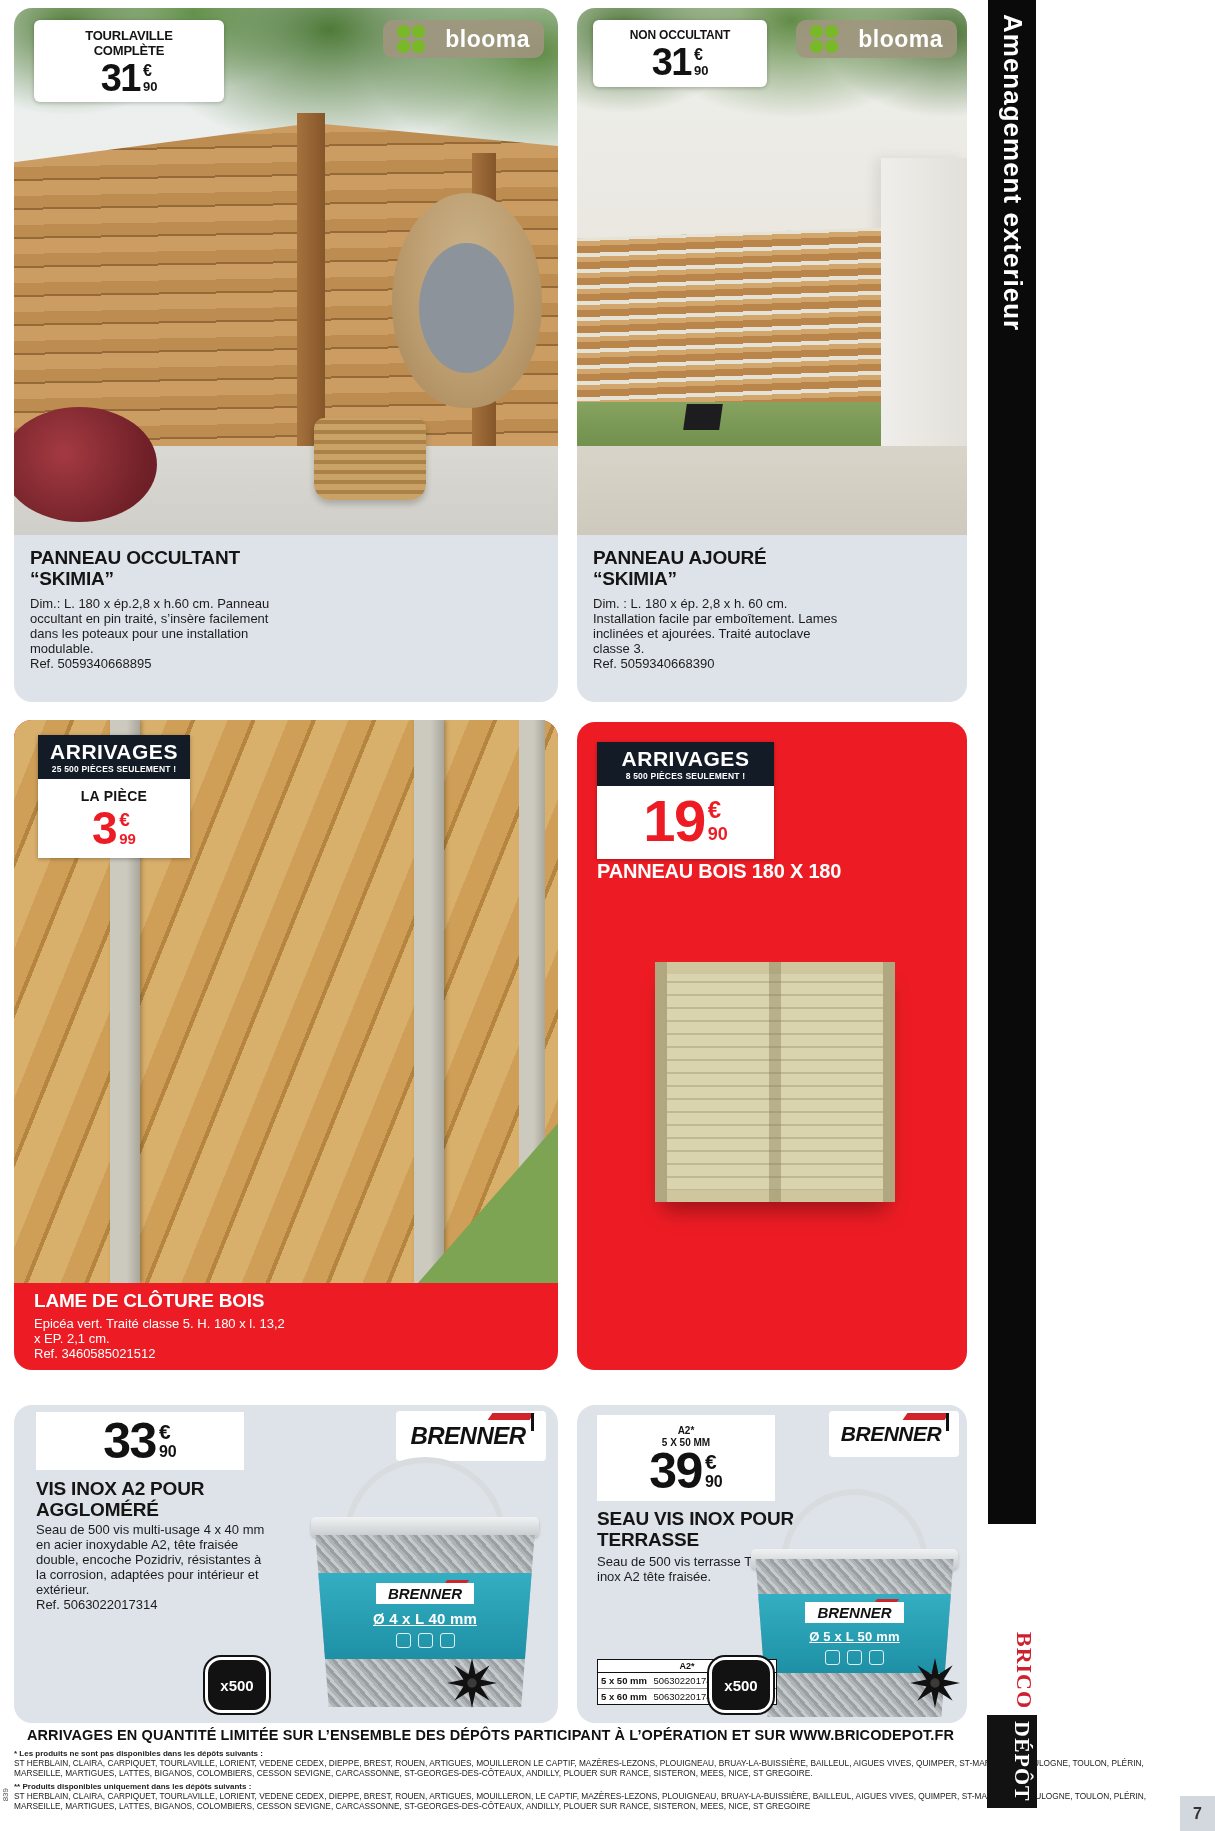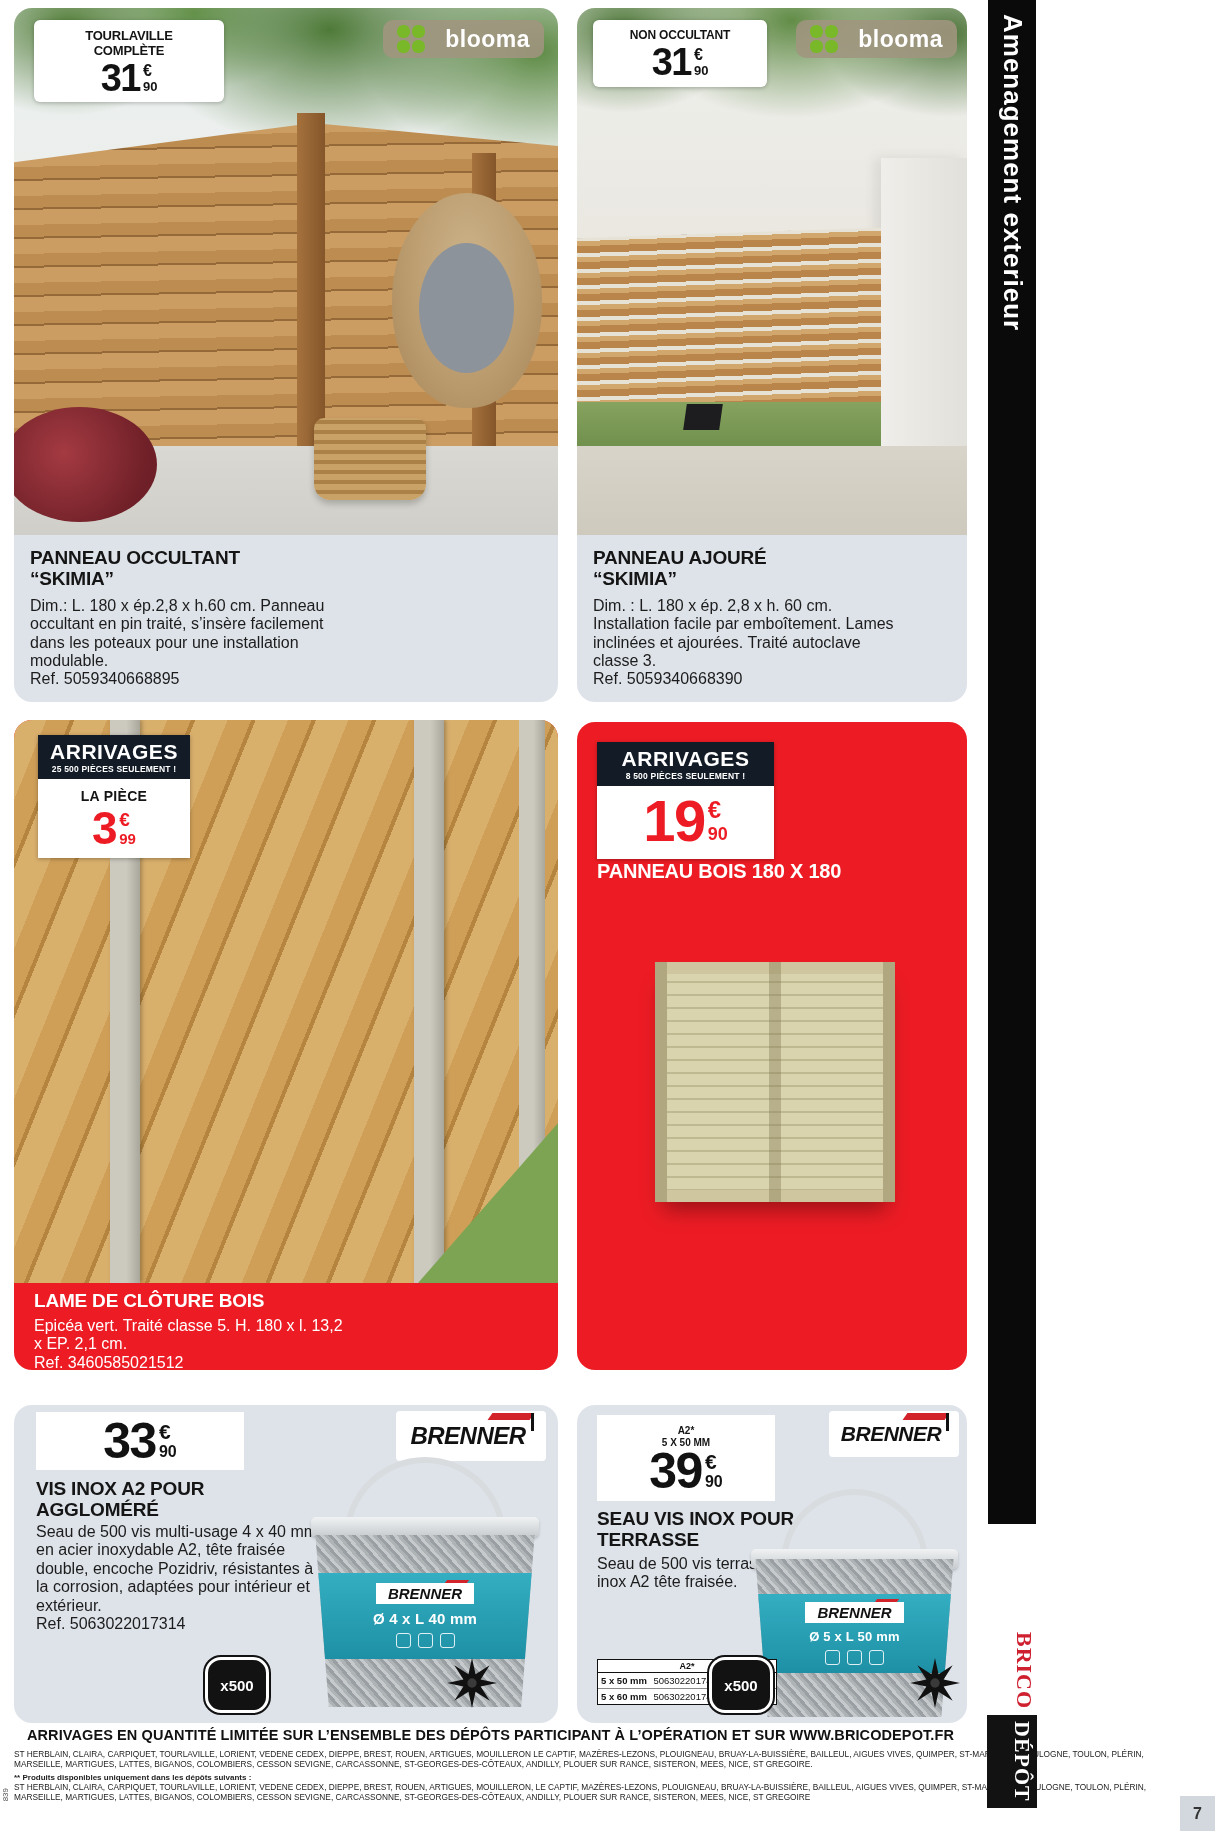--- a/index.html
+++ b/index.html
@@ -7,21 +7,21 @@
           font-family:"Liberation Sans", sans-serif; overflow:hidden; }
 
   .card { position:absolute; border-radius:18px; overflow:hidden; }
   .photo { position:absolute; left:0; top:0; right:0; overflow:hidden; }
   .layer { position:absolute; }
 
   
   .desc-area { position:absolute; left:0; right:0; bottom:0; background:#dee3ea; padding:13px 16px 10px; }
   .ptitle { margin:0; font-size:19px; font-weight:900; letter-spacing:-0.2px; line-height:1.1;
             white-space:pre-line; color:#151515; }
-  .pdesc  { margin:7px 0 0; font-size:16px; line-height:1.15; white-space:pre-line; color:#1c1c1c; }
+  .pdesc  { margin:7px 0 0; font-size:13px; line-height:1.15; white-space:pre-line; color:#1c1c1c; }
   .on-red .ptitle, .on-red .pdesc { color:#fff; }
 
   
   .price { display:inline-flex; align-items:flex-start; justify-content:center; font-weight:900;
            color:#121212; line-height:0.8; letter-spacing:-1.5px; }
   .price .pcw { display:flex; flex-direction:column; margin-left:3px; align-items:flex-start; letter-spacing:0; }
   .price.red { color:#ed1c24; }
   .s38 .pe{font-size:38px;} .s38 .pcur{font-size:16px;line-height:1;} .s38 .pcents{font-size:13px;line-height:1;margin-top:1px;}
   .s46 .pe{font-size:46px;} .s46 .pcur{font-size:19px;line-height:1;} .s46 .pcents{font-size:15px;line-height:1;margin-top:2px;}
   .s58 .pe{font-size:58px;} .s58 .pcur{font-size:24px;line-height:1;} .s58 .pcents{font-size:18px;line-height:1;margin-top:3px;}
@@ -67,21 +67,21 @@
   .b-lid { position:absolute; left:2%; right:2%; top:60px; height:20px; border-radius:5px;
            background:linear-gradient(#f0f2f3,#c7cbce); box-shadow:0 2px 3px rgba(0,0,0,.18); }
   .b-tub { position:absolute; left:3%; right:3%; top:78px; bottom:0;
            clip-path:polygon(1% 0,99% 0,93% 100%,7% 100%);
            background:repeating-linear-gradient(48deg,#999fa3 0 3px,#c6cacd 3px 6px,#aeb3b6 6px 9px); }
   .b-band { position:absolute; left:0; right:0; top:22%; height:50%;
             background:linear-gradient(#34aec2,#1e90a5); display:flex; flex-direction:column;
             align-items:center; justify-content:center; gap:6px; }
   .b-blogo { background:#fff; padding:2px 12px; font-style:italic; font-weight:900; font-size:15px; color:#111; position:relative; }
   .b-blogo::before { content:""; position:absolute; top:-3px; right:6px; width:22px; height:3px; background:#d2232a; transform:skewX(-35deg); }
-  .b-size { color:#fff; font-weight:900; font-size:15px; letter-spacing:.2px; }
+  .b-size { color:#fff; font-weight:900; font-size:15px; letter-spacing:.2px;text-decoration:underline; }
   .b-icons { display:flex; gap:7px; }
   .b-icons i { width:13px; height:13px; border:1.5px solid rgba(255,255,255,.85); border-radius:3px; display:block; }
 
   .x500 { position:absolute; width:58px; height:50px; background:#121212; border:3px solid #fff;
           outline:2px solid #121212; border-radius:16px; color:#fff; font-weight:900; font-size:15px;
           display:flex; align-items:center; justify-content:center; }
   .star-icon { position:absolute; width:52px; height:52px; }
 
   
   .spec-table { position:absolute; background:#fff; border:1.5px solid #111; font-size:9.5px; color:#111; }
@@ -377,20 +377,21 @@
     </div>
     <div class="x500" style="left:132px;top:252px;">x500</div>
     <svg class="star-icon" style="left:332px;top:252px;" viewBox="0 0 50 50">
       <polygon points="25,1 28.4,16.7 42,8 33.3,21.6 49,25 33.3,28.4 42,42 28.4,33.3 25,49 21.6,33.3 8,42 16.7,28.4 1,25 16.7,21.6 8,8 21.6,16.7" fill="#111"></polygon>
       <circle cx="25" cy="25" r="4.5" fill="#3a3a3a"></circle>
     </svg>
   </div>
 
   <div class="banner">ARRIVAGES EN QUANTITÉ LIMITÉE SUR L’ENSEMBLE DES DÉPÔTS PARTICIPANT À L’OPÉRATION ET SUR WWW.BRICODEPOT.FR</div>
   <div class="fineprint">
+    <p class="fp-note">* Les produits ne sont pas disponibles dans les dépôts suivants :</p>
     <p class="fp-list">ST HERBLAIN, CLAIRA, CARPIQUET, TOURLAVILLE, LORIENT, VEDENE CEDEX, DIEPPE, BREST, ROUEN, ARTIGUES, MOUILLERON LE CAPTIF, MAZÈRES-LEZONS, PLOUIGNEAU, BRUAY-LA-BUISSIÈRE, BAILLEUL, AIGUES VIVES, QUIMPER, ST-MARTIN-DE-BOULOGNE, TOULON, PLÉRIN,
 MARSEILLE, MARTIGUES, LATTES, BIGANOS, COLOMBIERS, CESSON SEVIGNE, CARCASSONNE, ST-GEORGES-DES-CÔTEAUX, ANDILLY, PLOUER SUR RANCE, SISTERON, MEES, NICE, ST GREGOIRE.</p>
     <p class="fp-note">** Produits disponibles uniquement dans les dépôts suivants :</p>
     <p class="fp-list">ST HERBLAIN, CLAIRA, CARPIQUET, TOURLAVILLE, LORIENT, VEDENE CEDEX, DIEPPE, BREST, ROUEN, ARTIGUES, MOUILLERON, LE CAPTIF, MAZÈRES-LEZONS, PLOUIGNEAU, BRUAY-LA-BUISSIÈRE, BAILLEUL, AIGUES VIVES, QUIMPER, ST-MARTIN-DE-BOULOGNE, TOULON, PLÉRIN,
 MARSEILLE, MARTIGUES, LATTES, BIGANOS, COLOMBIERS, CESSON SEVIGNE, CARCASSONNE, ST-GEORGES-DES-CÔTEAUX, ANDILLY, PLOUER SUR RANCE, SISTERON, MEES, NICE, ST GREGOIRE</p>
   </div>
 
   <div class="sidebar">
     <span class="sidebar-title">Amenagement exterieur</span>
   </div>

